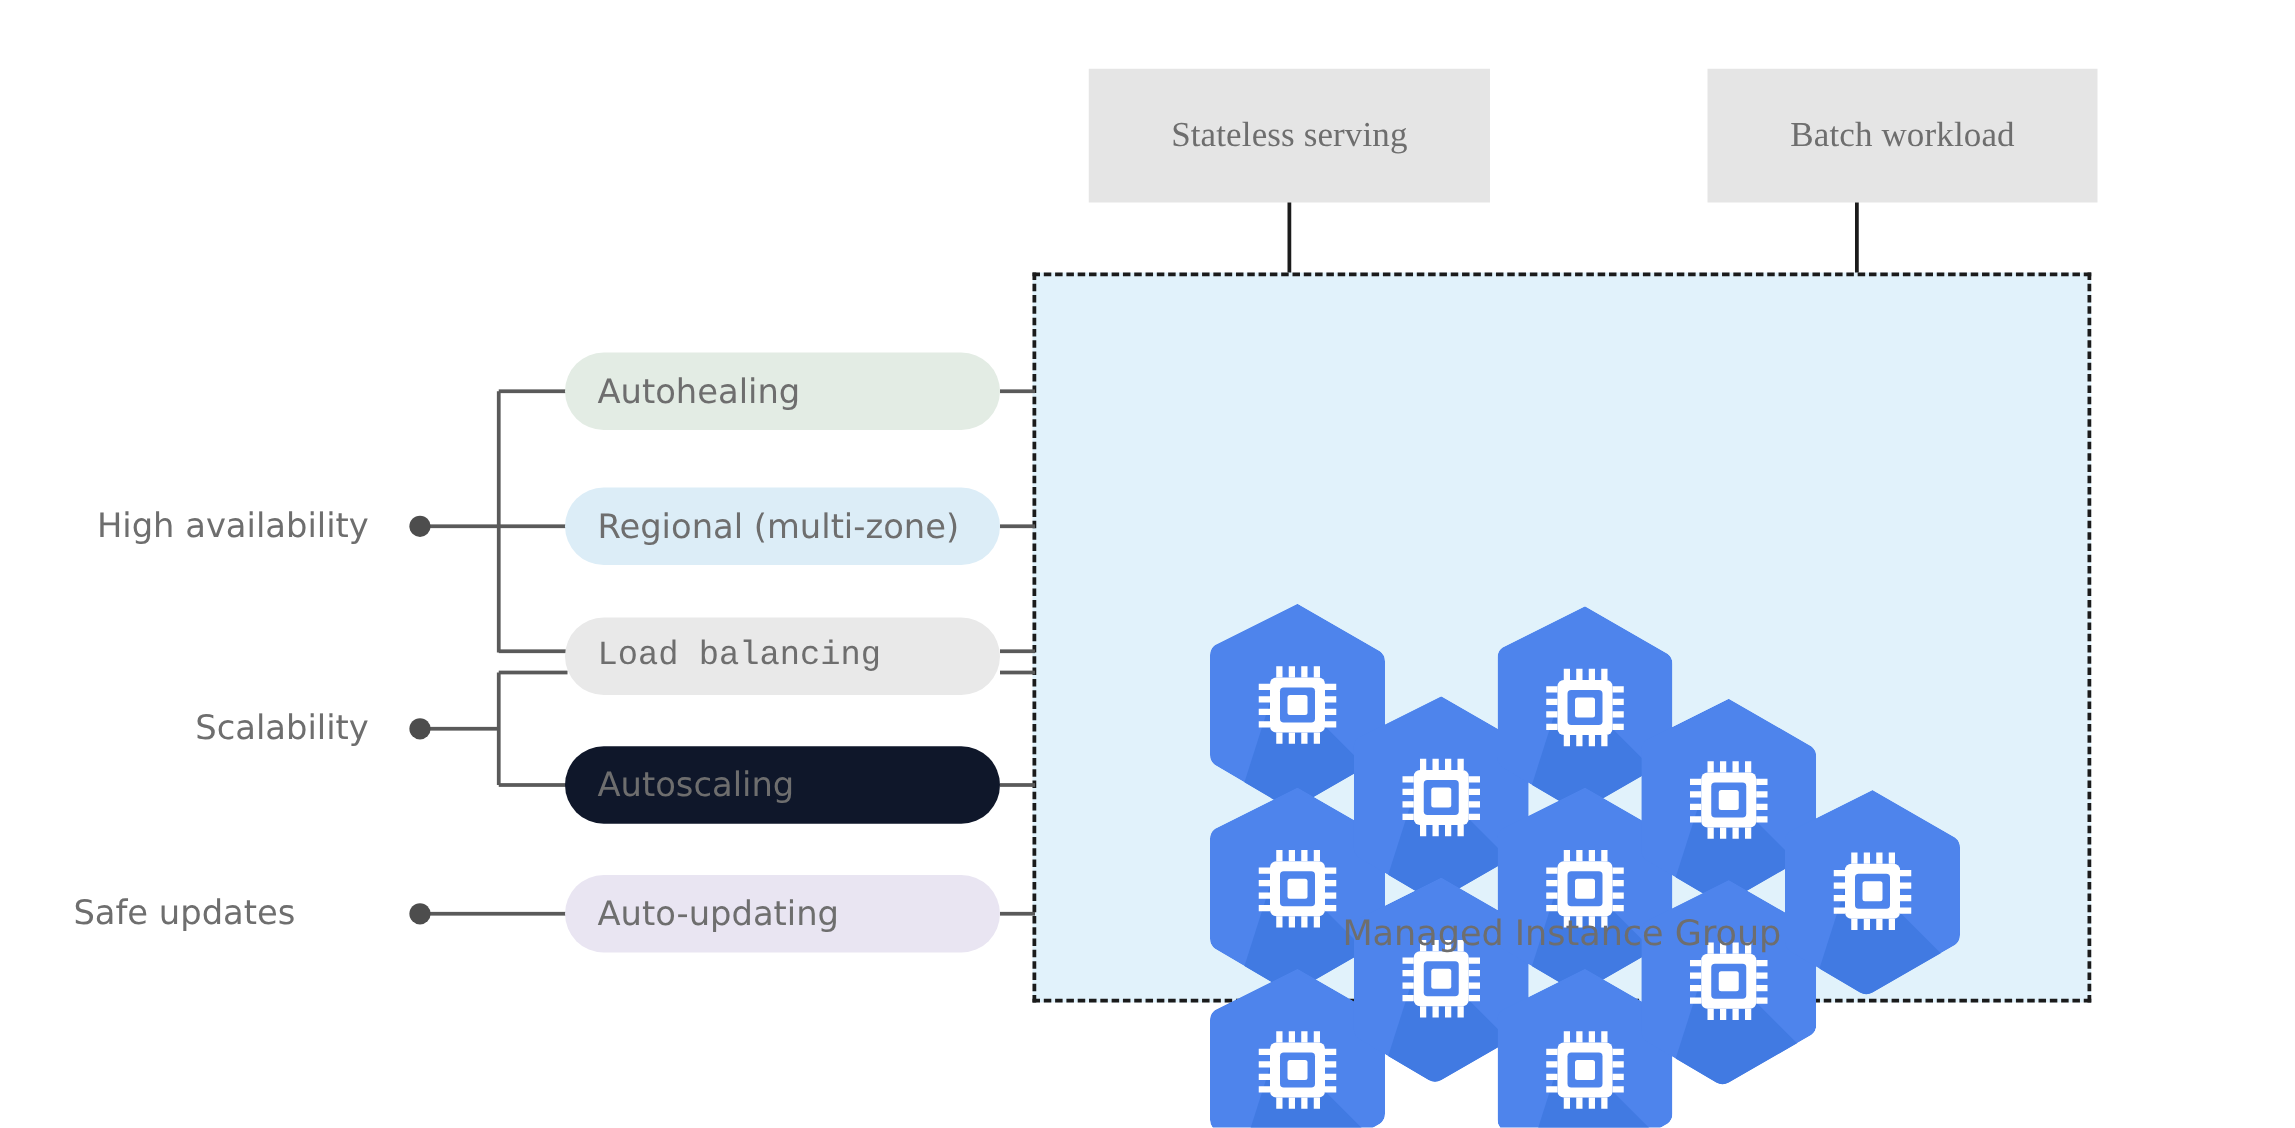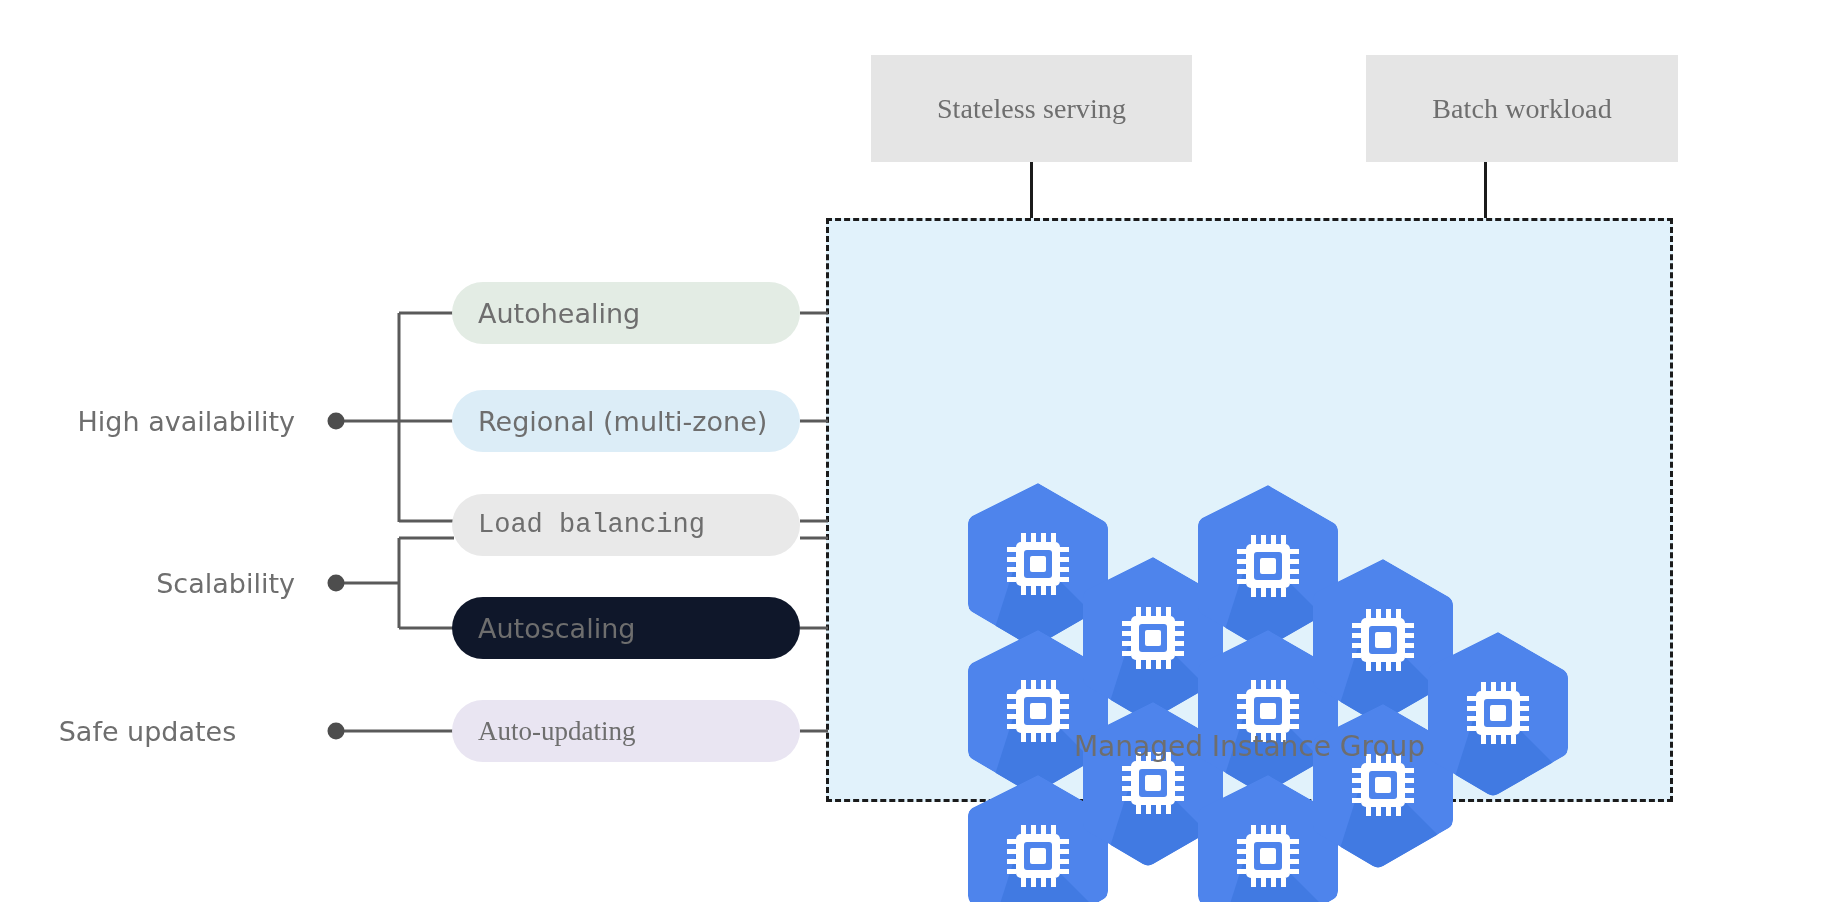--- a/index.html
+++ b/index.html
@@ -554,17 +554,17 @@
   </div>
   <div class="pill" style="left:452px; top:421px; background:#dcedf7;">
     <span>Regional (multi-zone)</span>
   </div>
   <div class="pill" style="left:452px; top:525px; background:#e9e9e9;font-family:Liberation Mono, monospace;">
     <span>Load balancing</span>
   </div>
   <div class="pill" style="left:452px; top:628px; background:#0f172a;">
     <span>Autoscaling</span>
   </div>
-  <div class="pill" style="left:452px; top:731px; background:#e9e5f2;font-family:Liberation Serif, serif;">
+  <div class="pill" style="left:452px; top:731px; background:#e9e5f2;">
     <span>Auto-updating</span>
   </div>
 
 </div>
 
 </body></html>

